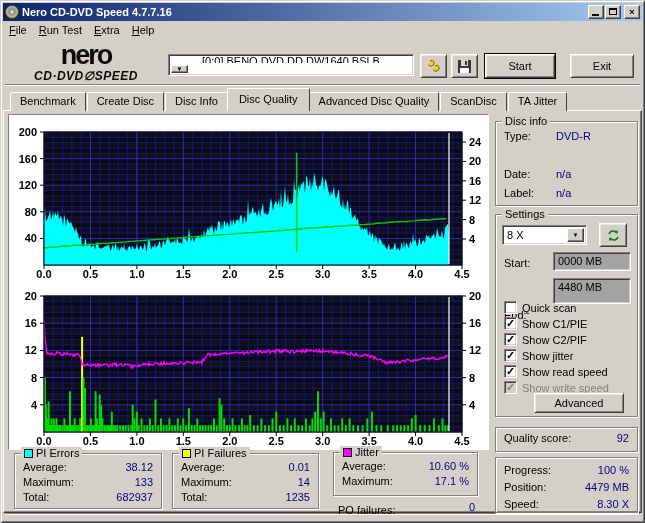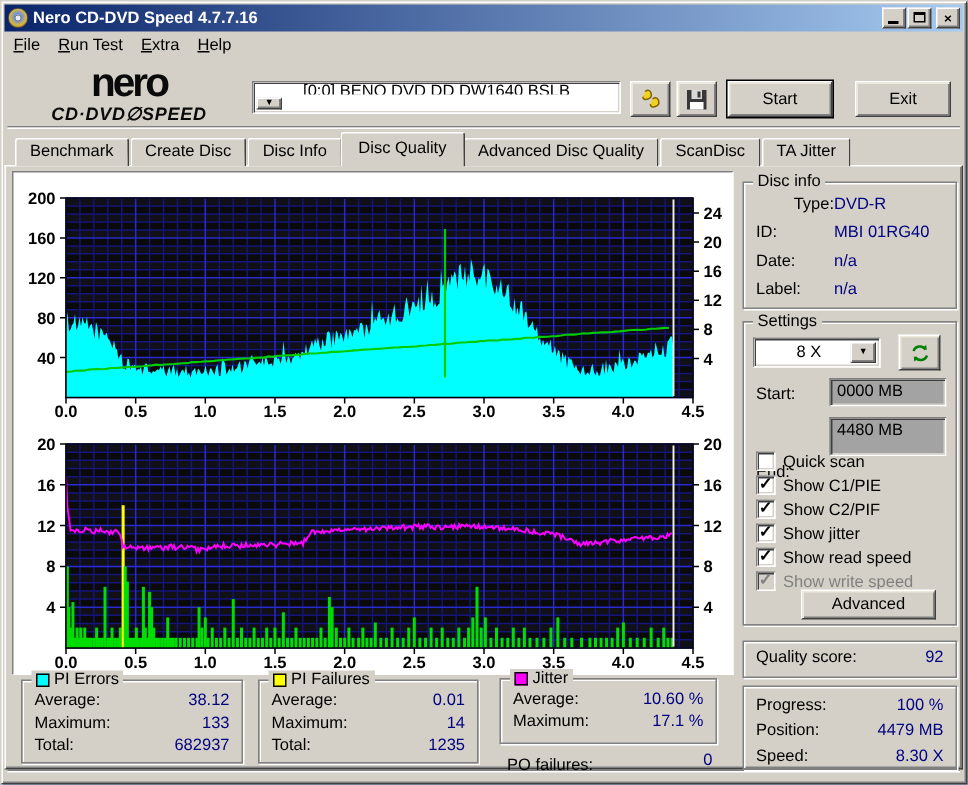--- a/index.html
+++ b/index.html
@@ -569,40 +569,36 @@
         <line x1="453" y1="317" x2="453" y2="321" stroke="#000" stroke-width="1"></line>
         <text x="453" y="330" font-size="11" font-weight="bold" fill="#000" text-anchor="middle">4.5</text>
       </svg>
   </div>
 
   <div class="etched-v" style="left:490px;top:116px;height:396px;"></div>
 
   <div class="groupbox" id="discinfo-box" style="left:495px;top:121px;width:143px;height:85px;">
     <span class="gb-title">Disc info</span>
   <div class="kv-row disc-kv" style="top: 8px;">
-        <span style="width:52px;text-align:right;">Type:</span>
+        <span style="width:52px;">Type:</span>
         <span class="kv-value">DVD-R</span>
-      </div>
-      <div class="kv-row disc-kv" style="top: 27px;">
-        <span style="width:52px;">ID:</span>
-        <span class="kv-value">MBI 01RG40</span>
       </div>
       <div class="kv-row disc-kv" style="top: 46px;">
         <span style="width:52px;">Date:</span>
         <span class="kv-value">n/a</span>
       </div>
       <div class="kv-row disc-kv" style="top: 65px;">
         <span style="width:52px;">Label:</span>
         <span class="kv-value">n/a</span>
       </div>
     </div>
 
   <div class="groupbox" style="left:495px;top:214px;width:143px;height:203px;">
     <span class="gb-title">Settings</span>
-    <div class="combo" style="left:6px;top:10px;width:85px;height:20px;padding-left:24px;">
+    <div class="combo" style="left:6px;top:10px;width:85px;height:20px;">
       <span class="combo-text">8 X</span>
       <span class="combo-arrow">▼</span>
     </div>
     <div class="btn" style="position:absolute;left:103px;top:8px;width:28px;height:24px;">
       <svg width="15" height="15" viewBox="0 0 15 15">
         <path d="M3 6 a4.5 4.5 0 0 1 8 -1" fill="none" stroke="#008000" stroke-width="1.6"></path>
         <path d="M11.5 2 l0.3 3.4 -3.2 -1.2 z" fill="#008000"></path>
         <path d="M12 9 a4.5 4.5 0 0 1 -8 1" fill="none" stroke="#008000" stroke-width="1.6"></path>
         <path d="M3.5 13 l-0.3 -3.4 3.2 1.2 z" fill="#008000"></path>
       </svg>

